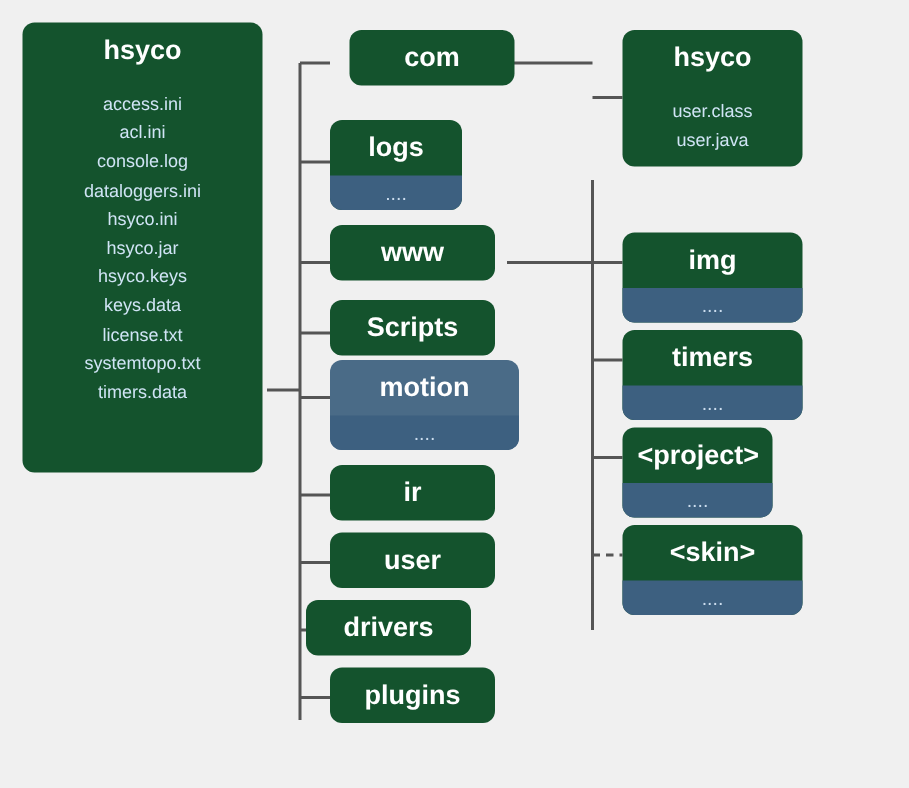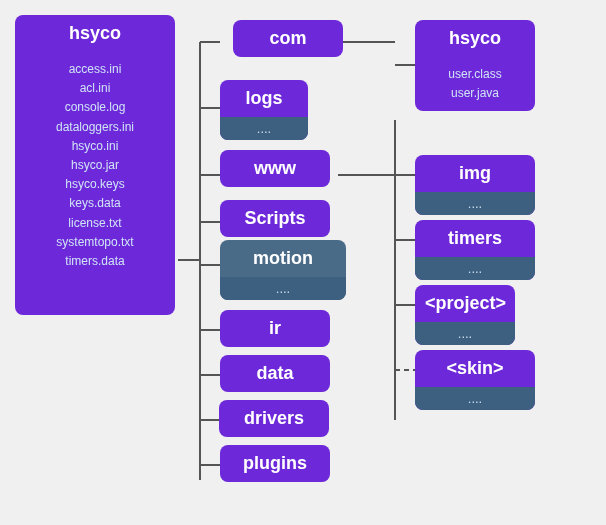--- a/index.html
+++ b/index.html
@@ -21,21 +21,21 @@
 
     
     .node {
       position: absolute;
       border-radius: 8px;
       text-align: center;
       color: white;
     }
 
     .node-folder {
-      background: #6d28d9;
+      background: #14532d;
     }
 
     .node-folder-dark {
       background: #4a6b87;
     }
 
     .node-title {
       font-size: 18px;
       font-weight: bold;
       padding: 8px 10px;
@@ -143,24 +143,24 @@
   <div class="node node-folder-dark" style="left:220px; top:240px; width:126px;">
     <div class="node-title">motion</div>
     <div class="node-subtitle">....</div>
   </div>
 
   <div class="node node-folder" style="left:220px; top:310px; width:110px;">
     <div class="node-title">ir</div>
   </div>
 
   <div class="node node-folder" style="left:220px; top:355px; width:110px;">
-    <div class="node-title">data</div>
+    <div class="node-title">user</div>
   </div>
 
-  <div class="node node-folder" style="left:219px; top:400px; width:110px;">
+  <div class="node node-folder" style="left:204px; top:400px; width:110px;">
     <div class="node-title">drivers</div>
   </div>
 
   <div class="node node-folder" style="left:220px; top:445px; width:110px;">
     <div class="node-title">plugins</div>
   </div>
 
   <div class="node node-folder" style="left:415px; top:20px; width:120px;">
     <div class="node-title">hsyco</div>
     <div class="node-files">

